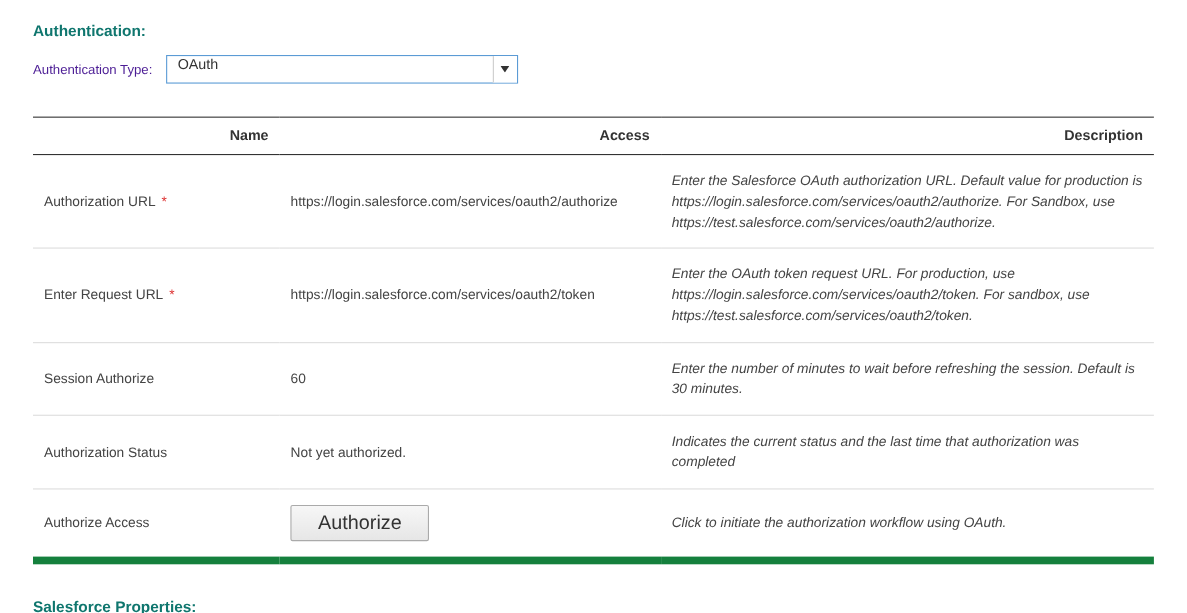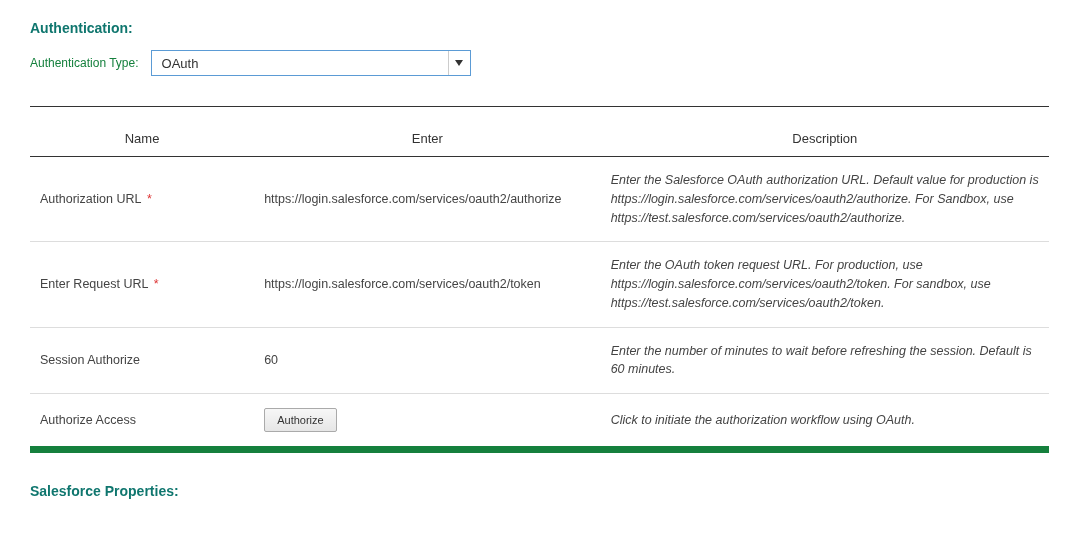--- a/index.html
+++ b/index.html
@@ -20,26 +20,26 @@
       margin-bottom: 14px;
       color: #0f766e;
     }
     .auth-type-row {
       display: flex;
       align-items: center;
       margin-bottom: 30px;
     }
     .auth-type-label {
       font-size: 12px;
-      color: #15803d;
+      color: #4c1d95;
       margin-right: 12px;
     }
     .dropdown {
       display: flex;
-      align-items: center;
+      align-items: flex-start;
       border: 1px solid #5b9bd5;
       height: 26px;
       width: 320px;
       background: #fff;
       position: relative;
     }
     .dropdown-value {
       flex: 1;
       padding: 0 10px;
       font-size: 13px;
@@ -58,24 +58,24 @@
     .dropdown-btn svg {
       width: 8px;
       height: 6px;
     }
     table {
       width: 100%;
       border-collapse: collapse;
       margin-bottom: 30px;
     }
     thead th {
-      text-align: center;
-      font-weight: normal;
+      text-align: right;
+      font-weight: bold;
       font-size: 13px;
-      padding: 24px 10px 10px 10px;
+      padding: 8px 10px 10px 10px;
       border-top: 1px solid #333;
       border-bottom: 1.5px solid #333;
       color: #333;
     }
     tbody td {
       padding: 14px 10px;
       border-bottom: 1px solid #ddd;
       vertical-align: middle;
       font-size: 12.5px;
       color: #444;
@@ -93,22 +93,22 @@
       width: 44%;
     }
     .required {
       color: #d33;
       margin-left: 2px;
     }
     .authorize-btn {
       background: linear-gradient(#f7f7f7, #e6e6e6);
       border: 1px solid #aaa;
       border-radius: 2px;
-      padding: 5px 12px;
-      font-size: 11px;
+      padding: 5px 24px;
+      font-size: 18px;
       color: #333;
       cursor: pointer;
     }
     .desc-text {
       line-height: 1.5;
       font-style: italic;
     }
   </style>
 </head>
 <body>
@@ -124,39 +124,44 @@
           <path d="M0 0 L8 0 L4 6 Z" fill="#333"></path>
         </svg>
     </div>
   </div>
 </div>
 
 <table>
   <thead>
     <tr>
       <th class="col-name">Name</th>
-      <th class="col-value">Enter</th>
+      <th class="col-value">Access</th>
       <th class="col-desc">Description</th>
     </tr>
   </thead>
   <tbody id="auth-tbody">
       <tr>
         <td class="col-name"><span>Authorization URL</span><span class="required"> *</span></td>
         <td class="col-value">https://login.salesforce.com/services/oauth2/authorize</td>
         <td class="col-desc desc-text">Enter the Salesforce OAuth authorization URL. Default value for production is https://login.salesforce.com/services/oauth2/authorize. For Sandbox, use https://test.salesforce.com/services/oauth2/authorize.</td>
       </tr>
       <tr>
         <td class="col-name"><span>Enter Request URL</span><span class="required"> *</span></td>
         <td class="col-value">https://login.salesforce.com/services/oauth2/token</td>
         <td class="col-desc desc-text">Enter the OAuth token request URL. For production, use https://login.salesforce.com/services/oauth2/token. For sandbox, use https://test.salesforce.com/services/oauth2/token.</td>
       </tr>
       <tr>
         <td class="col-name"><span>Session Authorize</span></td>
         <td class="col-value">60</td>
-        <td class="col-desc desc-text">Enter the number of minutes to wait before refreshing the session.  Default is 60 minutes.</td>
+        <td class="col-desc desc-text">Enter the number of minutes to wait before refreshing the session.  Default is 30 minutes.</td>
+      </tr>
+      <tr>
+        <td class="col-name"><span>Authorization Status</span></td>
+        <td class="col-value">Not yet authorized.</td>
+        <td class="col-desc desc-text">Indicates the current status and the last time that authorization was completed</td>
       </tr>
       <tr>
         <td class="col-name"><span>Authorize Access</span></td>
         <td class="col-value"><button class="authorize-btn">Authorize</button></td>
         <td class="col-desc desc-text">Click to initiate the authorization workflow using OAuth.</td>
       </tr>
     </tbody>
 </table>
 
 <div class="section-heading">Salesforce Properties:</div>

